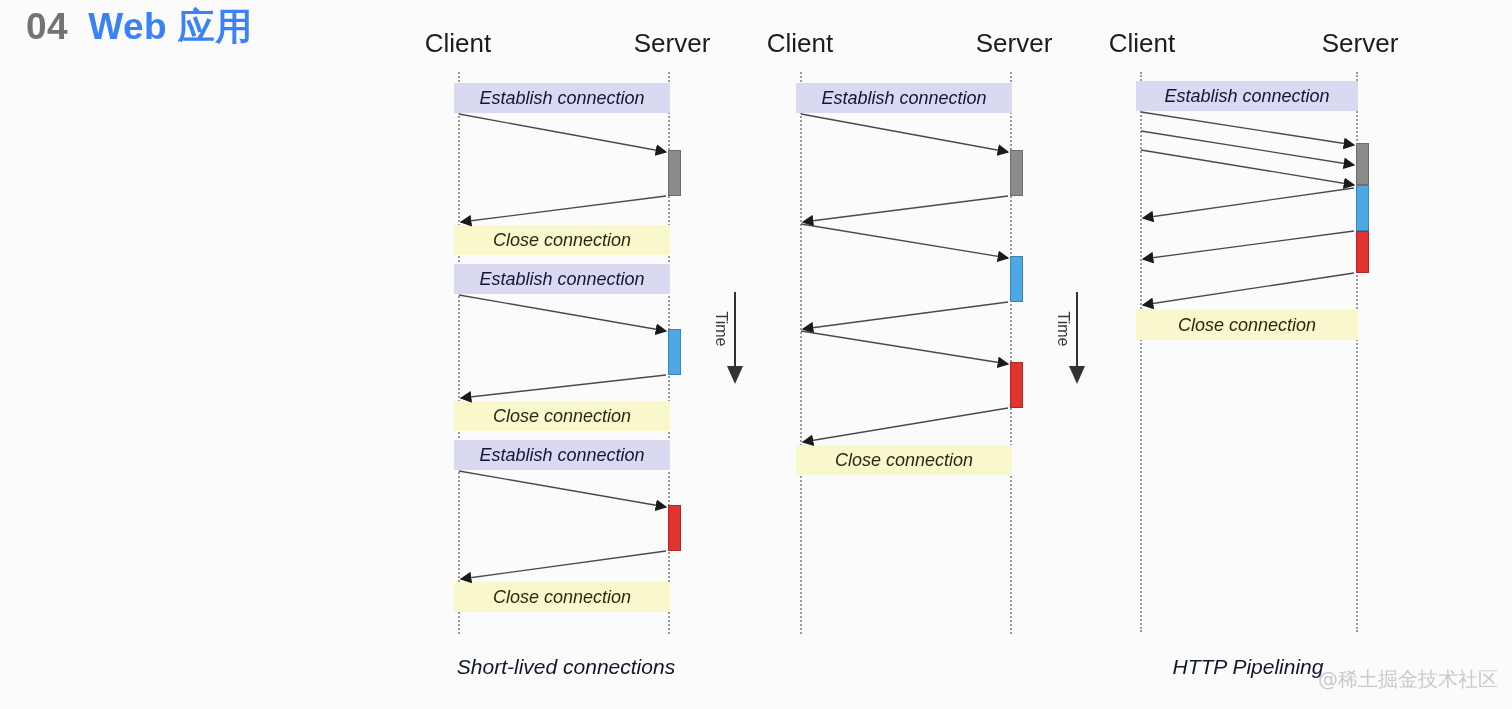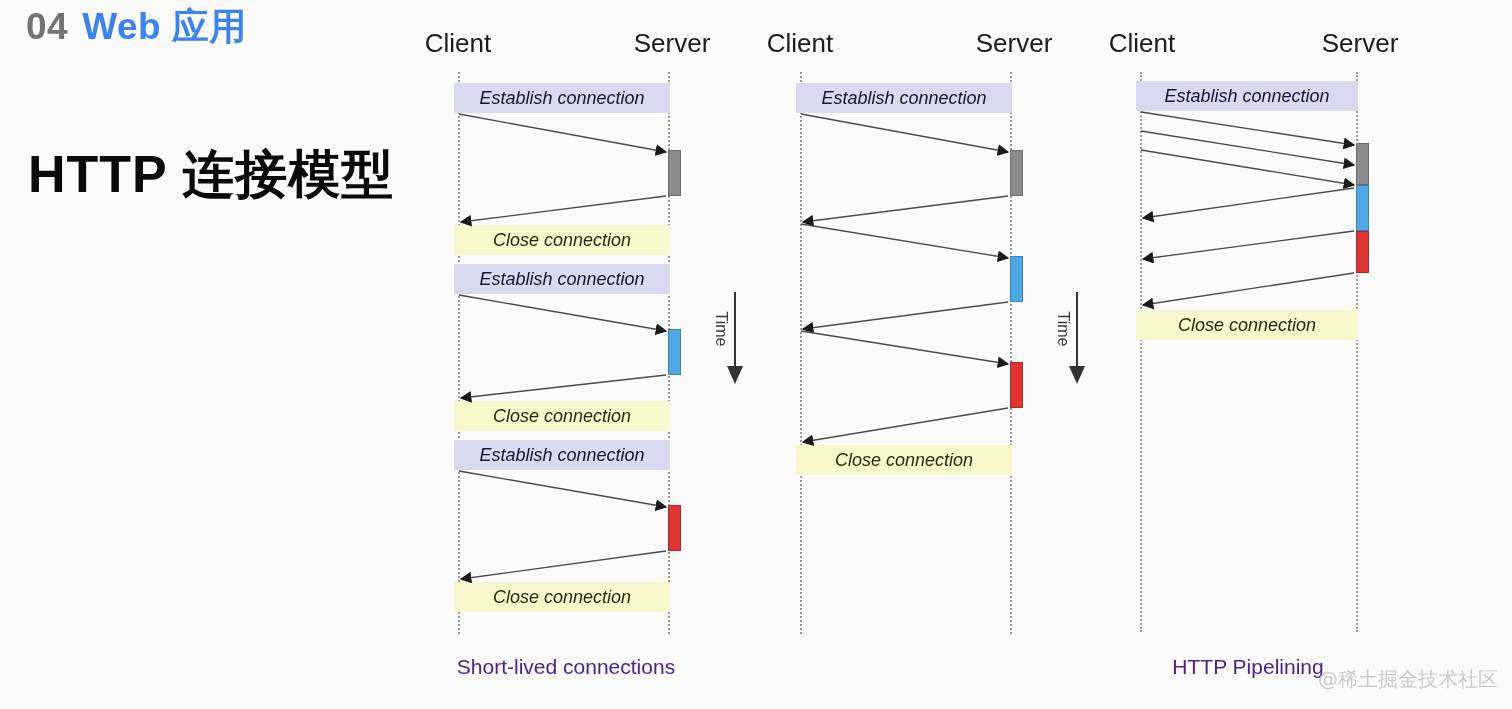--- a/index.html
+++ b/index.html
@@ -27,21 +27,21 @@
   #section-line {
     position: absolute;
     left: 26px;
     top: 2px;
     font-size: 37px;
     font-weight: bold;
     letter-spacing: 0.5px;
     white-space: nowrap;
   }
   #section-number { color: #737373; }
-  #section-label  { color: #3b82f6; margin-left: 14px; }
+  #section-label  { color: #3b82f6; margin-left: 20px; }
 
   #main-title {
     position: absolute;
     left: 28px;
     top: 140px;
     font-size: 52px;
     font-weight: 600;
     color: #0a0a0a;
     white-space: nowrap;
     letter-spacing: 1px;
@@ -66,21 +66,22 @@
     font-size: 26px;
     color: #1c1c1c;
     white-space: nowrap;
     transform: translateX(-50%);
   }
 
   .panel-caption {
     position: absolute;
     top: 655px;
     font-size: 21px;
-    color: #4c1d95;
+    font-style: italic;
+    color: #0f172a;
     white-space: nowrap;
     transform: translateX(-50%);
   }
 
   .lifeline {
     position: absolute;
     top: 72px;
     width: 0;
     border-left: 2px dotted #9a9a9a;
   }
@@ -151,21 +152,20 @@
 </style>
 </head>
 <body>
 
 <div id="slide">
 
   <div id="title-block">
     <div id="section-line">
       <span id="section-number">04</span><span id="section-label">Web 应用</span>
     </div>
-    <div id="main-title">HTTP 连接模型</div>
   </div>
 
   <div id="diagram-area">
 
     <div class="panel" id="panel-1">
       <div class="actor-label" style="left:48px">Client</div>
       <div class="actor-label" style="left:262px">Server</div>
 
       <div class="lifeline" style="left:48px;  height:562px"></div>
       <div class="lifeline" style="left:258px; height:562px"></div>

